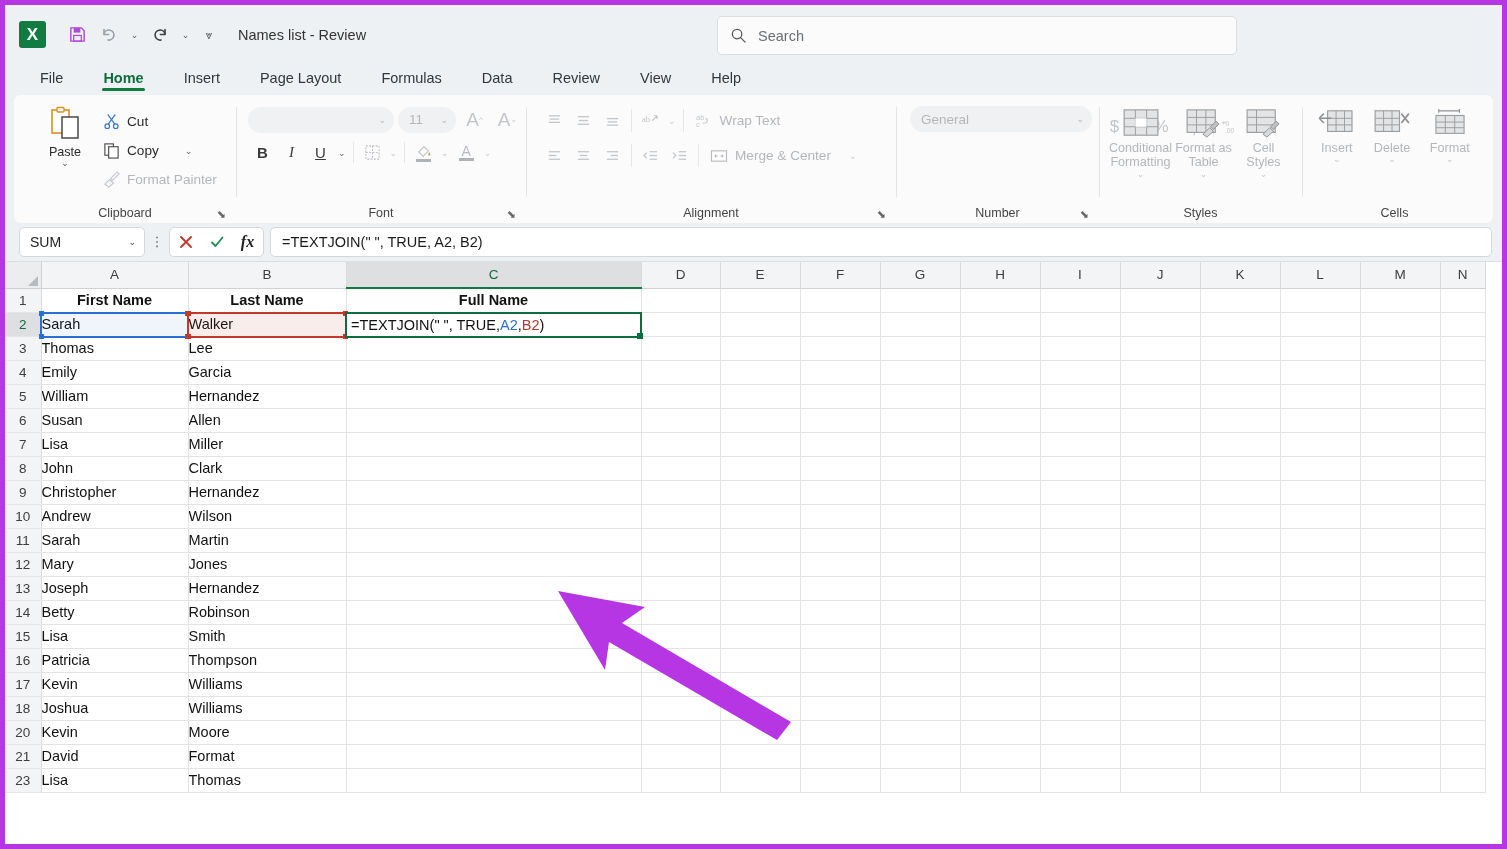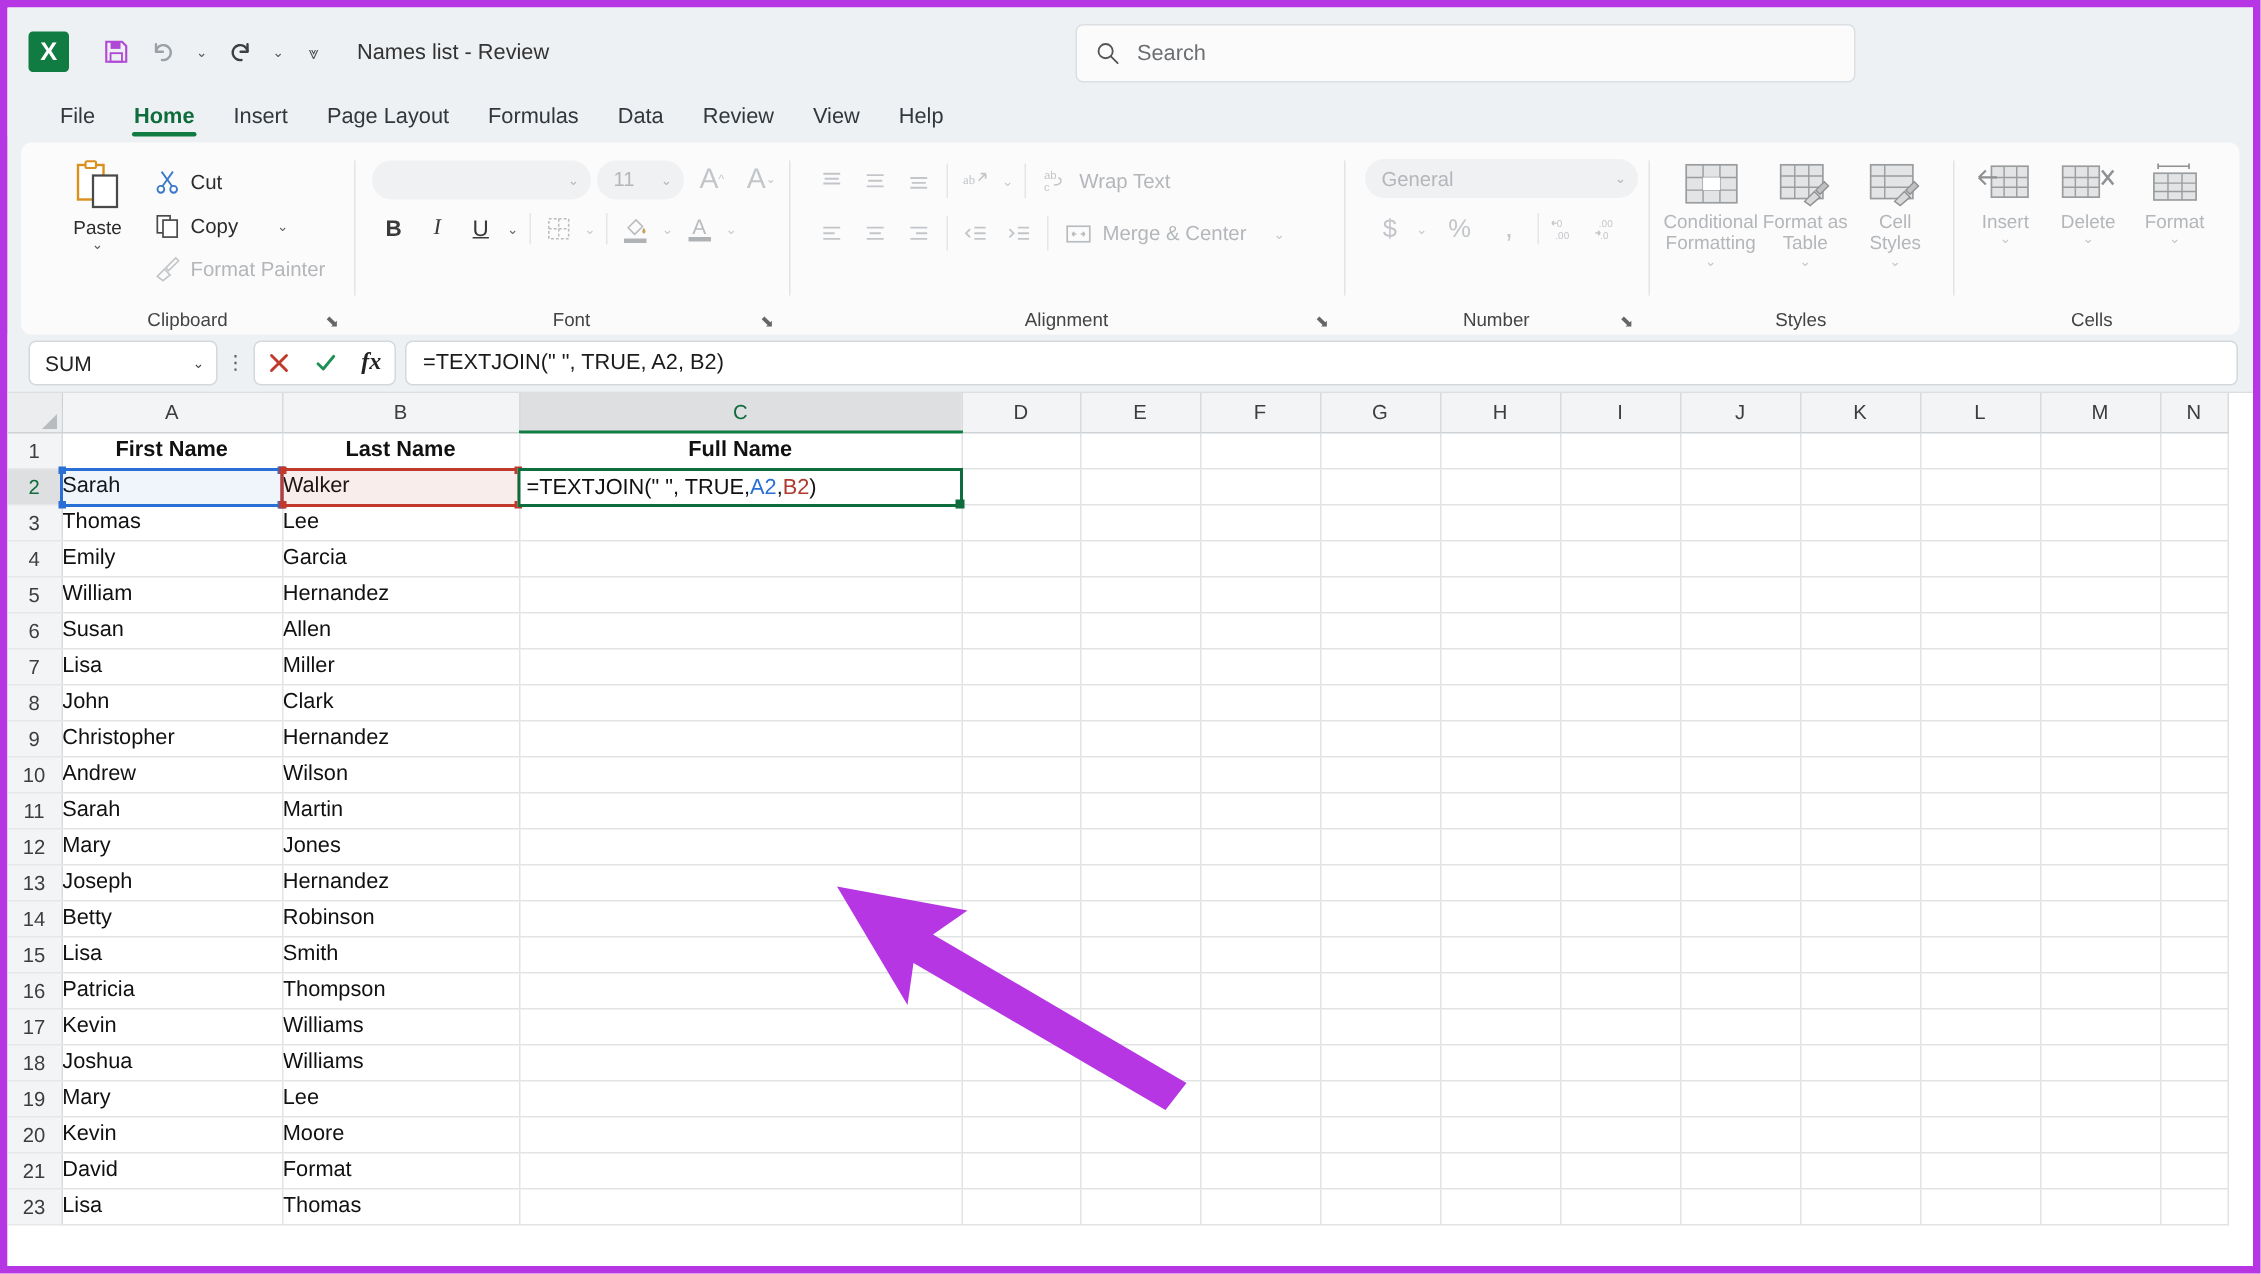--- a/index.html
+++ b/index.html
@@ -74,21 +74,21 @@
   }
   .searchbox .sicon { margin-right: 11px; display:flex; color:#555; }
   .searchbox .stext { font-size: 14.5px; color: #6b6f72; }
 
   
   .tabstrip {
     height: 27px;
     display: flex;
     align-items: flex-end;
     padding-left: 22px;
-    gap: 0px;
+    gap: 14px;
     background: #eef1f3;
     flex: 0 0 auto;
   }
   .tab {
     font-size: 14.5px;
     color: #31373c;
     padding: 0 13px 5px 13px;
     cursor: pointer;
     position: relative;
     white-space: nowrap;
@@ -500,21 +500,21 @@
           </div>
         </div>
       </div>
       <div class="grp-label">
         <span>Alignment</span>
         <span class="dlauncher">⬊</span>
       </div>
     </div>
 
     <div class="group" style="width:203px">
-      <div class="grp-body" style="flex-direction:column;padding-top:4px">
+      <div class="grp-body" style="flex-direction:row;padding-top:4px">
         <div class="row" style="padding-left:6px">
           <div class="combo" style="width:182px">
             <span>General</span>
             <span class="cv">⌄</span>
           </div>
         </div>
         <div class="row" style="padding-left:8px;margin-top:7px">
           <div class="icon-btn dim" style="font-size:17px">$</div>
           <div class="cv-sm dim">⌄</div>
           <div class="icon-btn dim" style="font-size:17px;margin-left:4px">%</div>
@@ -989,37 +989,20 @@
             <td class="cell"></td>
             <td class="cell"></td>
             <td class="cell"></td>
             <td class="cell"></td>
             <td class="cell"></td>
             <td class="cell"></td>
             <td class="cell"></td>
             <td class="cell"></td>
           </tr>
           <tr>
-            <td class="rowh">19</td>
-            <td class="cell">Mary</td>
-            <td class="cell">Lee</td>
-            <td class="cell"></td>
-            <td class="cell"></td>
-            <td class="cell"></td>
-            <td class="cell"></td>
-            <td class="cell"></td>
-            <td class="cell"></td>
-            <td class="cell"></td>
-            <td class="cell"></td>
-            <td class="cell"></td>
-            <td class="cell"></td>
-            <td class="cell"></td>
-            <td class="cell"></td>
-          </tr>
-          <tr>
             <td class="rowh">20</td>
             <td class="cell">Kevin</td>
             <td class="cell">Moore</td>
             <td class="cell"></td>
             <td class="cell"></td>
             <td class="cell"></td>
             <td class="cell"></td>
             <td class="cell"></td>
             <td class="cell"></td>
             <td class="cell"></td>

